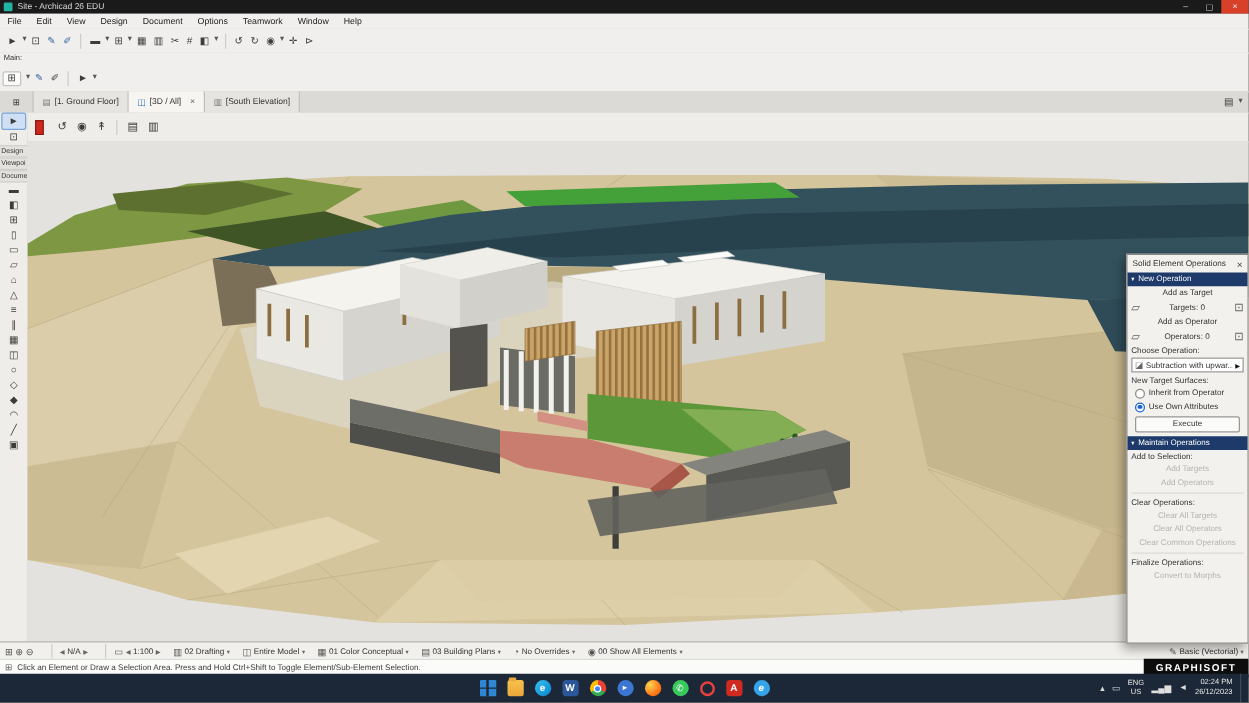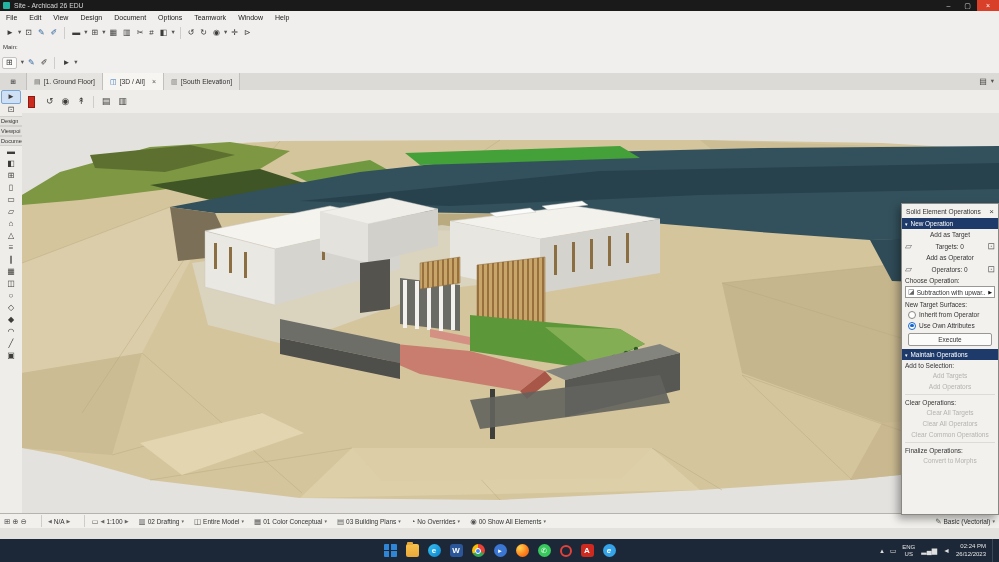--- a/index.html
+++ b/index.html
@@ -443,20 +443,25 @@
       <span>00 Show All Elements</span>
       <span class="sarr">▾</span>
     </span>
     <span class="sgrp" style="margin-left:auto;margin-right:0;">
       <span class="sic">✎</span>
       <span>Basic (Vectorial)</span>
       <span class="sarr">▾</span>
     </span>
   </div>
 
+  <div id="hintbar" class="abs">
+    <span class="hic">⊞</span>
+    <span class="htxt">Click an Element or Draw a Selection Area. Press and Hold Ctrl+Shift to Toggle Element/Sub-Element Selection.</span>
+    <span id="brandbox">GRAPHISOFT</span>
+  </div>
 
   <div id="taskbar" class="abs">
     <div id="tbicons">
       <span class="tic ic-win"></span>
       <span class="tic ic-folder"></span>
       <span class="tic ic-edge">e</span>
       <span class="tic ic-word">W</span>
       <span class="tic ic-chrome"></span>
       <span class="tic ic-compass">►</span>
       <span class="tic ic-firefox"></span>

